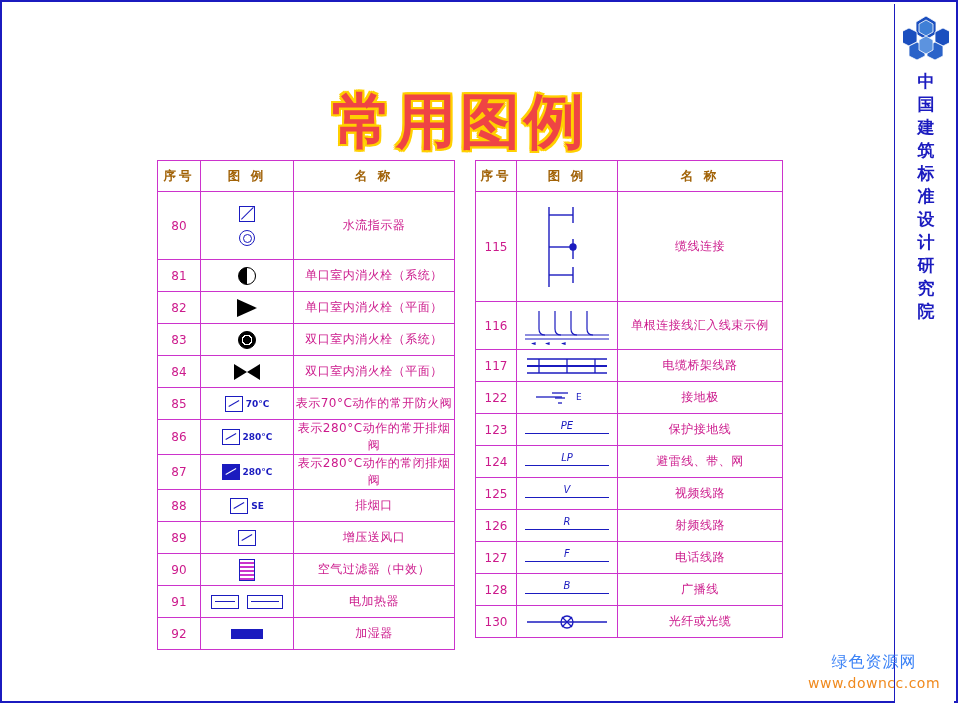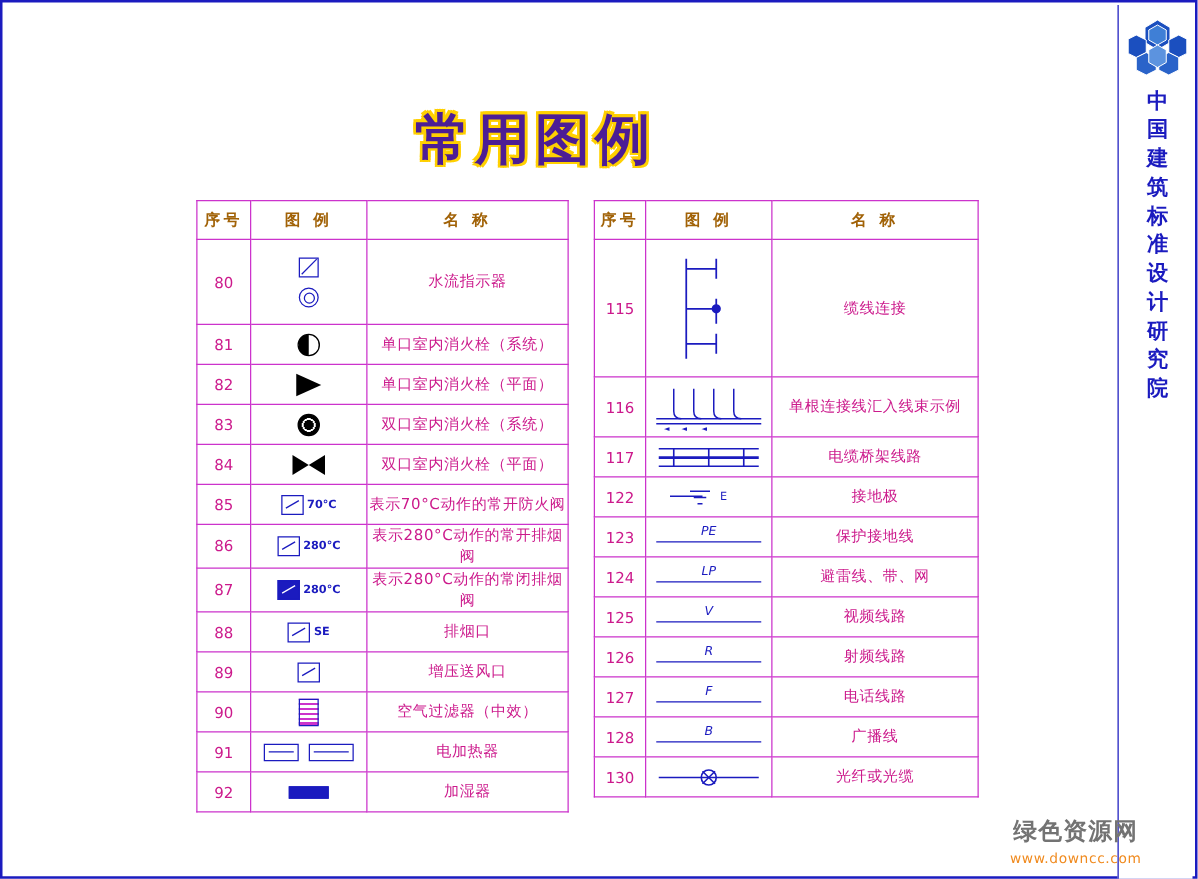--- a/index.html
+++ b/index.html
@@ -33,22 +33,22 @@
     font-weight:bold;
     text-align:center;
     letter-spacing:0px;
     font-family:"DejaVu Sans","Liberation Sans",sans-serif;
   }
   .sidebar-title span{display:block;}
 
   
   .main-title{
     position:absolute;left:330px;top:80px;
-    font-size:44px;font-weight:bold;
-    color:#4c1d95;
+    font-size:60px;font-weight:bold;
+    color:#ef4444;
     letter-spacing:4px;
     text-shadow:
        2px 0 0 #ffd000, -2px 0 0 #ffd000,
        0 2px 0 #ffd000, 0 -2px 0 #ffd000,
        2px 2px 0 #ffd000, -2px -2px 0 #ffd000,
        2px -2px 0 #ffd000, -2px 2px 0 #ffd000;
     font-family:Liberation Mono, monospace;
   }
 
   
@@ -113,22 +113,22 @@
   .heater2{display:inline-block;width:34px;height:12px;border:1.2px solid #1b1bbf;position:relative;margin-left:8px;}
   .heater2:after{content:"";position:absolute;left:3px;top:5px;width:28px;height:1.2px;background:#1b1bbf;}
   .humid{display:inline-block;width:30px;height:8px;border:1.2px solid #1b1bbf;background:#1b1bbf;}
   .line-lbl{position:relative;display:inline-block;width:84px;height:18px;}
   .line-lbl .ln{position:absolute;left:0;top:12px;width:84px;height:1.3px;background:#1b1bbf;}
   .line-lbl .tx{position:absolute;left:0;top:-1px;width:84px;text-align:center;font-size:10px;color:#1b1bbf;font-style:italic;}
   .namecell{padding:0 4px;}
   .watermark{
     position:absolute;left:806px;top:650px;text-align:center;
   }
-  .wm1{color:#737373;font-size:19px;font-weight:bold;letter-spacing:1px;}
-  .wm2{color:#f08a1e;font-size:11px;letter-spacing:0.5px;margin-top:2px;text-align:center;}
+  .wm1{color:#3b82f6;font-size:16px;font-weight:normal;letter-spacing:1px;}
+  .wm2{color:#f08a1e;font-size:14px;letter-spacing:0.5px;margin-top:2px;text-align:center;}
 </style>
 </head>
 <body>
 
 <div class="page">
 
   <div class="main-title">常用图例</div>
 
   <table class="legend" id="tableLeft">
     <tbody>

